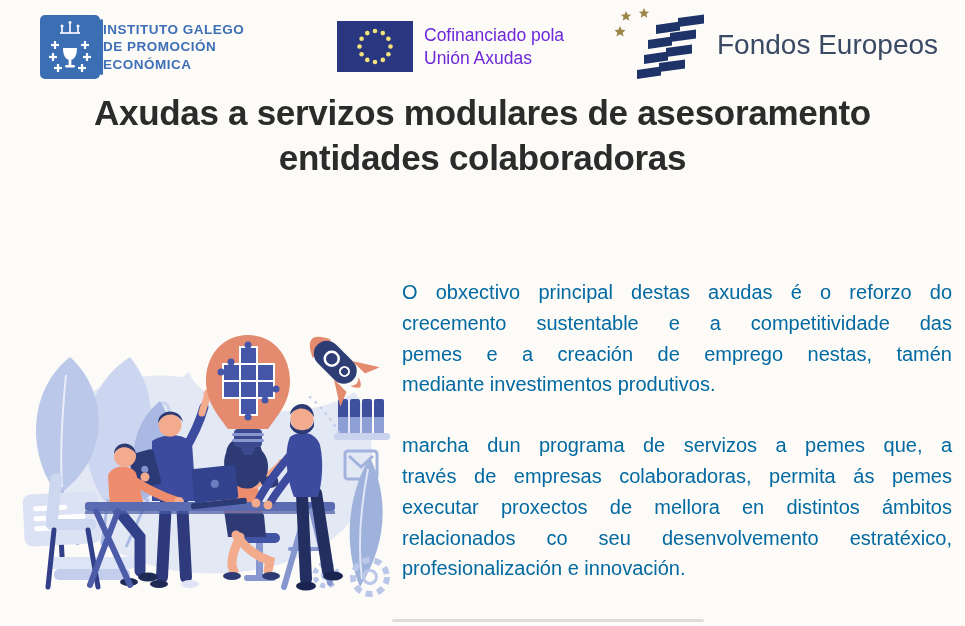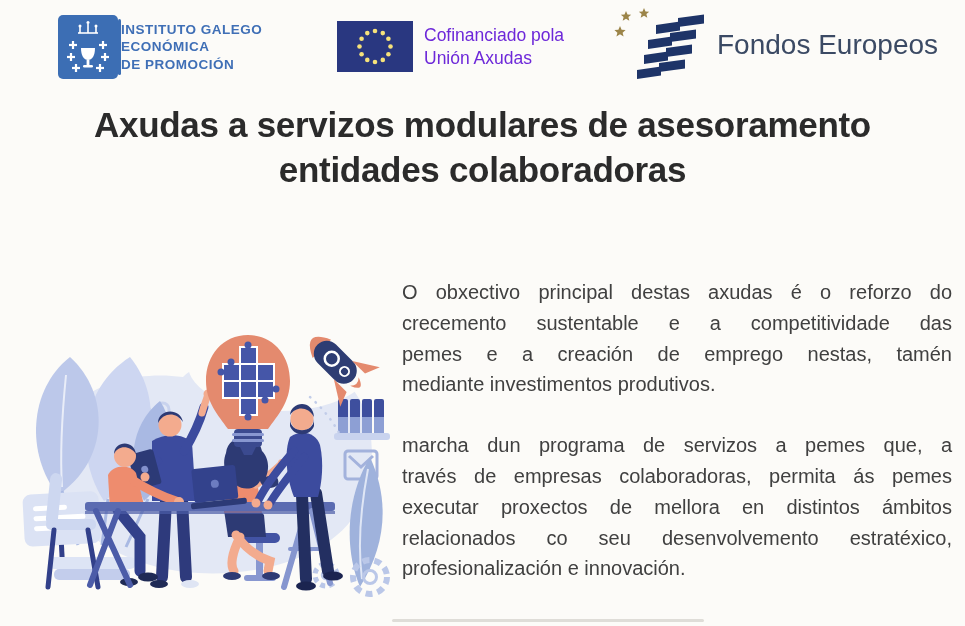--- a/index.html
+++ b/index.html
@@ -3,38 +3,38 @@
 <meta charset="utf-8">
 <style>
   html,body{margin:0;padding:0;}
   body{
     width:965px;height:626px;position:relative;overflow:hidden;
     background:#fcfbf8;
     font-family:"Liberation Sans", sans-serif;
   }
   
   .logo{position:absolute;display:flex;align-items:center;}
-  .logo-igape{left:58px;top:15px;gap:0;}
+  .logo-igape{left:40px;top:15px;gap:0;}
   .igape-divider{width:3px;height:56px;background:#3c6eb4;border-radius:2px;}
   .igape-text{color:#3f6fb6;font-size:13.5px;font-weight:600;line-height:17.5px;letter-spacing:.5px;}
   .logo-eu{left:337px;top:21px;gap:11px;}
   .eu-text{color:#6d28d9;font-size:17.5px;font-weight:400;line-height:23px;}
   .logo-fondos{left:610px;top:4px;gap:12px;}
   .fondos-text{color:#3b4a64;font-size:28px;}
   
-  .title{position:absolute;top:102px;left:0;width:100%;}
+  .title{position:absolute;top:90px;left:0;width:100%;}
   .title-line{
     text-align:center;font-size:35px;font-weight:700;color:#2b2b2b;
     line-height:45px;letter-spacing:-.3px;
   }
   
   .text-col{position:absolute;left:402px;top:277px;width:550px;}
   .paragraph{margin:0 0 30px 0;}
   .para-line{
-    font-size:20px;color:#404040;line-height:30.8px;
+    font-size:20px;color:#0369a1;line-height:30.8px;
     text-align:justify;text-align-last:justify;
   }
   .para-line.last{text-align-last:left;}
   
   .illustration{position:absolute;left:18px;top:305px;width:385px;height:300px;}
   
   .scan-artifact{
     position:absolute;left:392px;top:619px;width:312px;height:3px;
     background:#cfccc6;opacity:.65;border-radius:2px;
   }
@@ -70,22 +70,22 @@
         <rect x="43" y="40.9" width="8" height="2.2"></rect>
       <rect x="16.9" y="49" width="2.2" height="8"></rect>
         <rect x="14" y="51.9" width="8" height="2.2"></rect>
       <rect x="40.9" y="49" width="2.2" height="8"></rect>
         <rect x="38" y="51.9" width="8" height="2.2"></rect>
     </g>
   </svg>
   <div class="igape-divider"></div>
   <div class="igape-text">
     <div>INSTITUTO GALEGO</div>
+    <div>DE PROMOCIÓN</div>
     <div>ECONÓMICA</div>
-    <div>DE PROMOCIÓN</div>
   </div>
 </div>
 
 <div class="logo logo-eu">
   <svg width="76" height="51" viewBox="0 0 76 51">
     <rect x="0" y="0" width="76" height="51" fill="#293780"></rect>
     <g fill="#f6e27a">
       <circle cx="38" cy="10" r="2.3"></circle>
         <circle cx="45.8" cy="12.1" r="2.3"></circle>
         <circle cx="51.4" cy="17.8" r="2.3"></circle>

